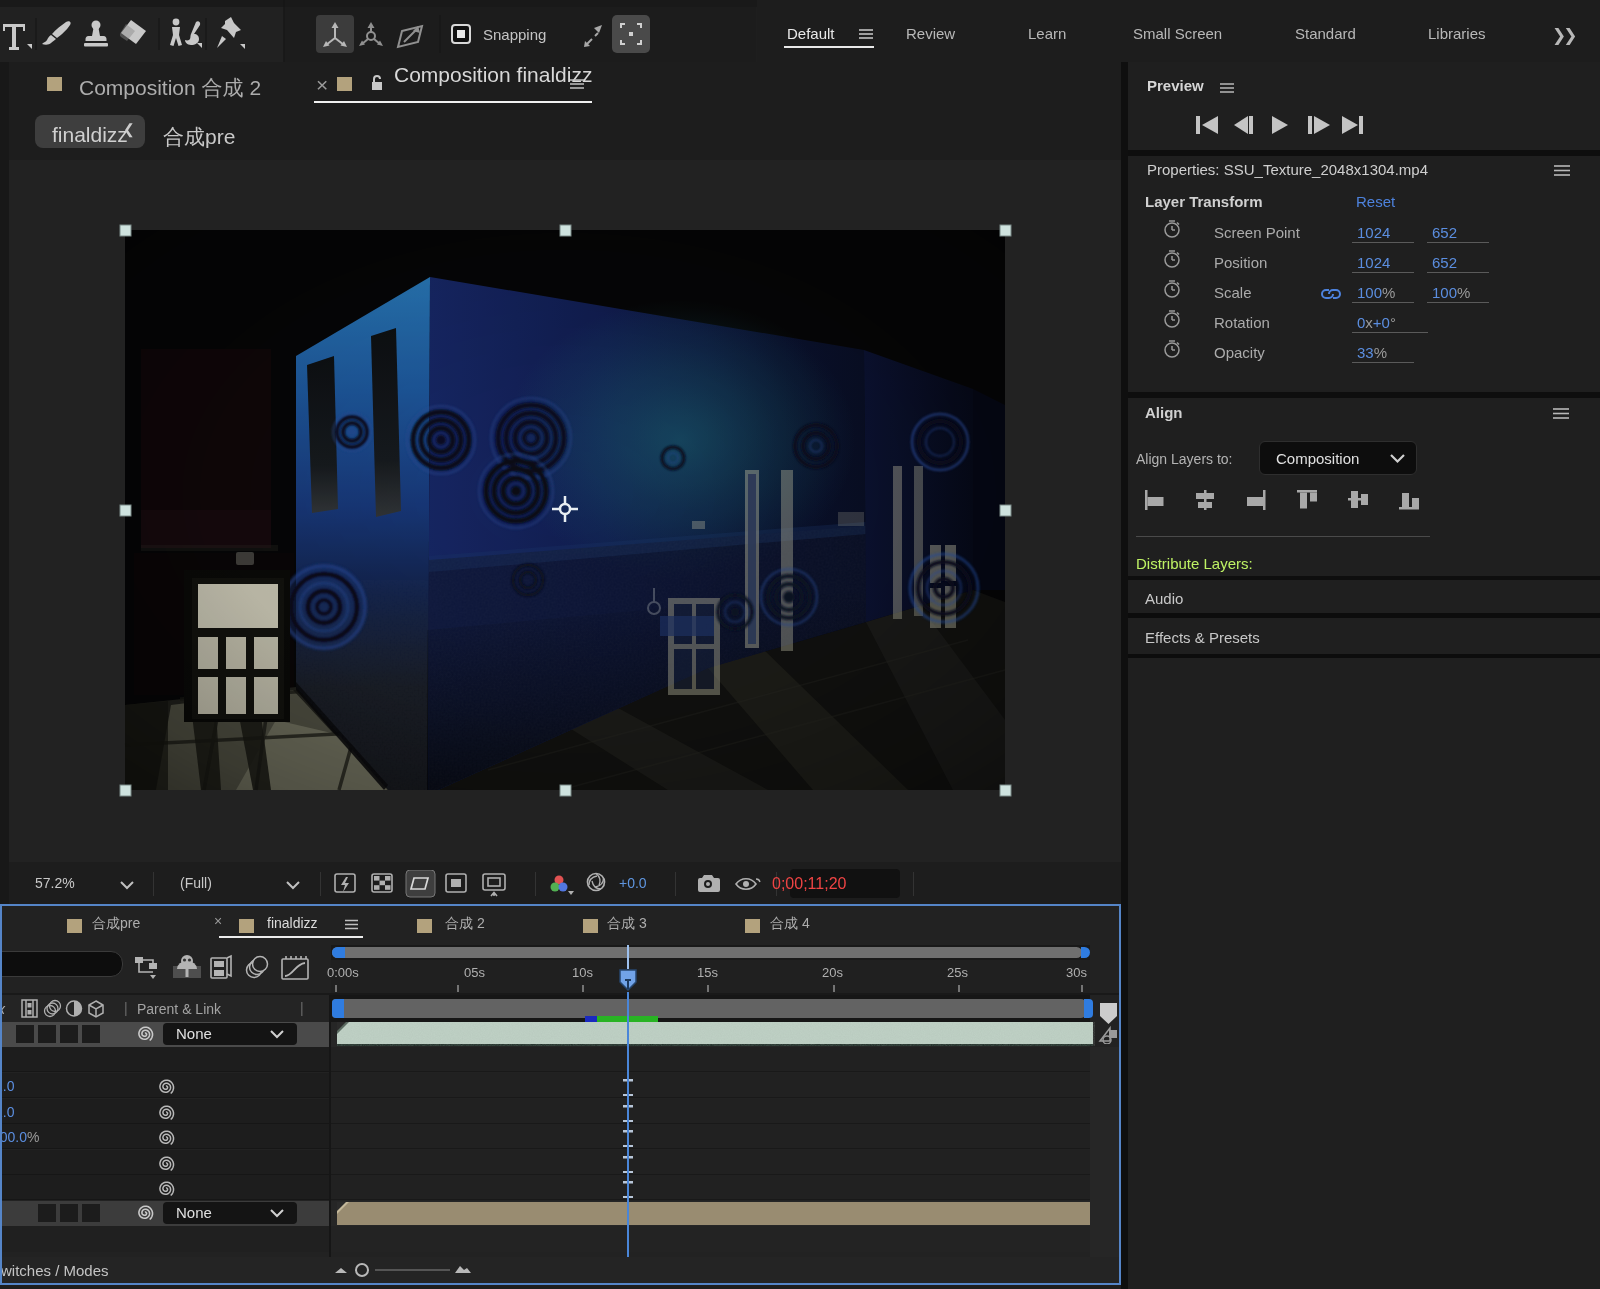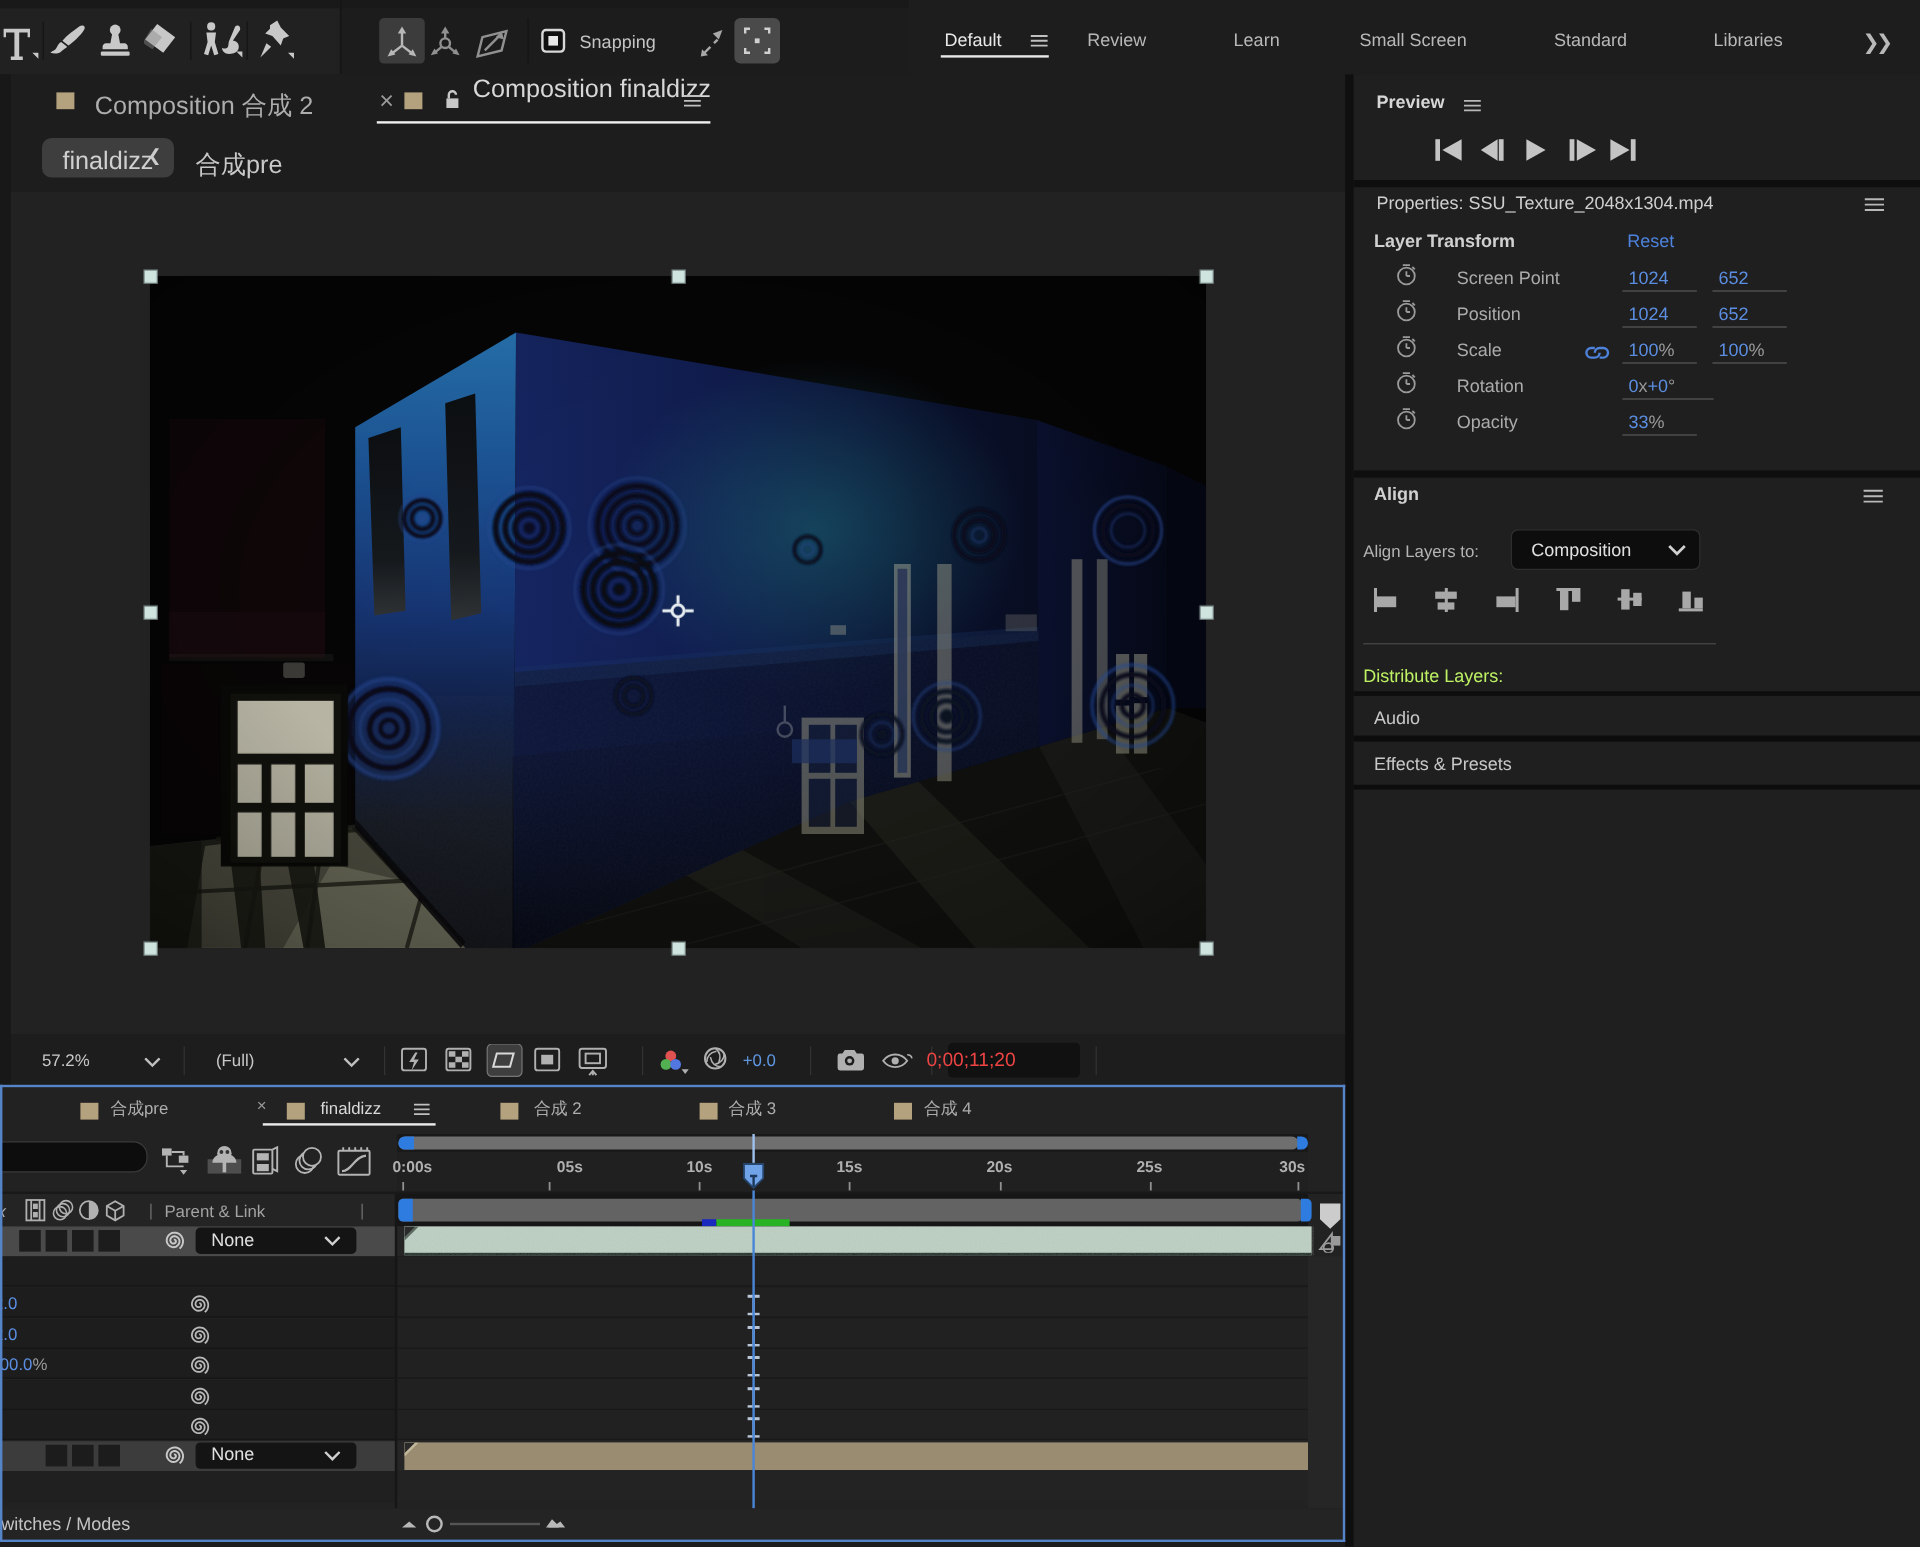--- a/index.html
+++ b/index.html
@@ -28,21 +28,21 @@
 
 #rightp { left:1128px; top:62px; width:472px; height:1227px; background:#1f1f1f; }
 
 
 #timeline { left:0; top:906px; width:1121px; height:379px; background:#222222; }
 .tlabel { left:86px; font-size:15px; color:#ababab; }
 .tval { font-size:15px; color:#5b8ee0; }
 .tval i { font-style:normal; color:#9a9a9a; }
 .uline { position:absolute; width:62px; height:1px; background:#5a5a5a; }
 .spiral { position:absolute; }
-.rlab { position:absolute; top:59px; font-size:13px; color:#b0b0b0;font-weight:bold; }
+.rlab { position:absolute; top:59px; font-size:13px; color:#b0b0b0; }
 .sqsw { position:absolute; width:18px; height:18px; background:#1c1c1c; }
 .prow { position:absolute; left:0; top:0; width:1090px; height:25px;
   background:#1d1d1d; border-bottom:1px solid #161616; }
 .prow::after { content:""; position:absolute; left:331px; top:0; width:759px; height:25px;
   background:#212121; border-bottom:1px solid #191919; box-sizing:border-box; }
 .bval { position:absolute; font-size:14px; color:#5b8ee0; }
 .bval i { font-style:normal; color:#9a9a9a; }
 .sp2 { left:157px; width:18px; height:18px; }
 .ibeam { position:absolute; left:623px; width:10px; height:17px;
   background:

